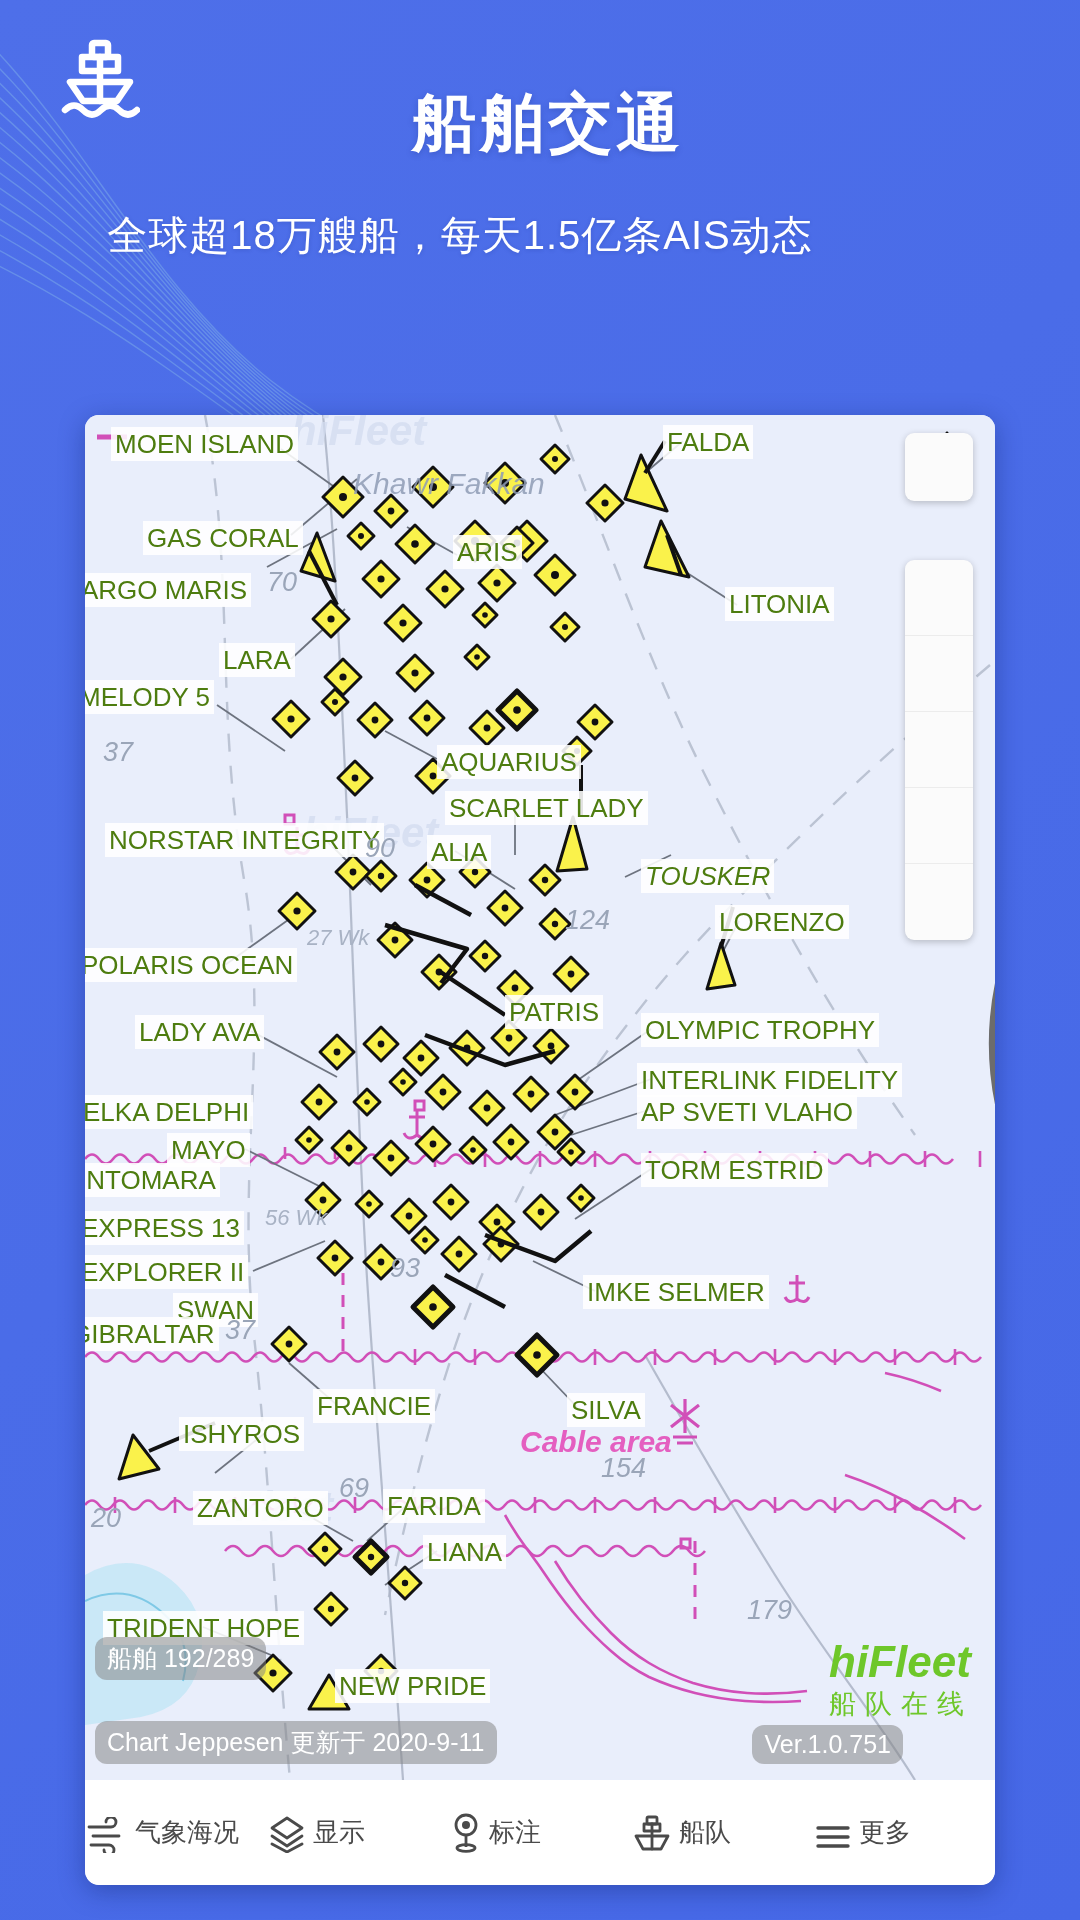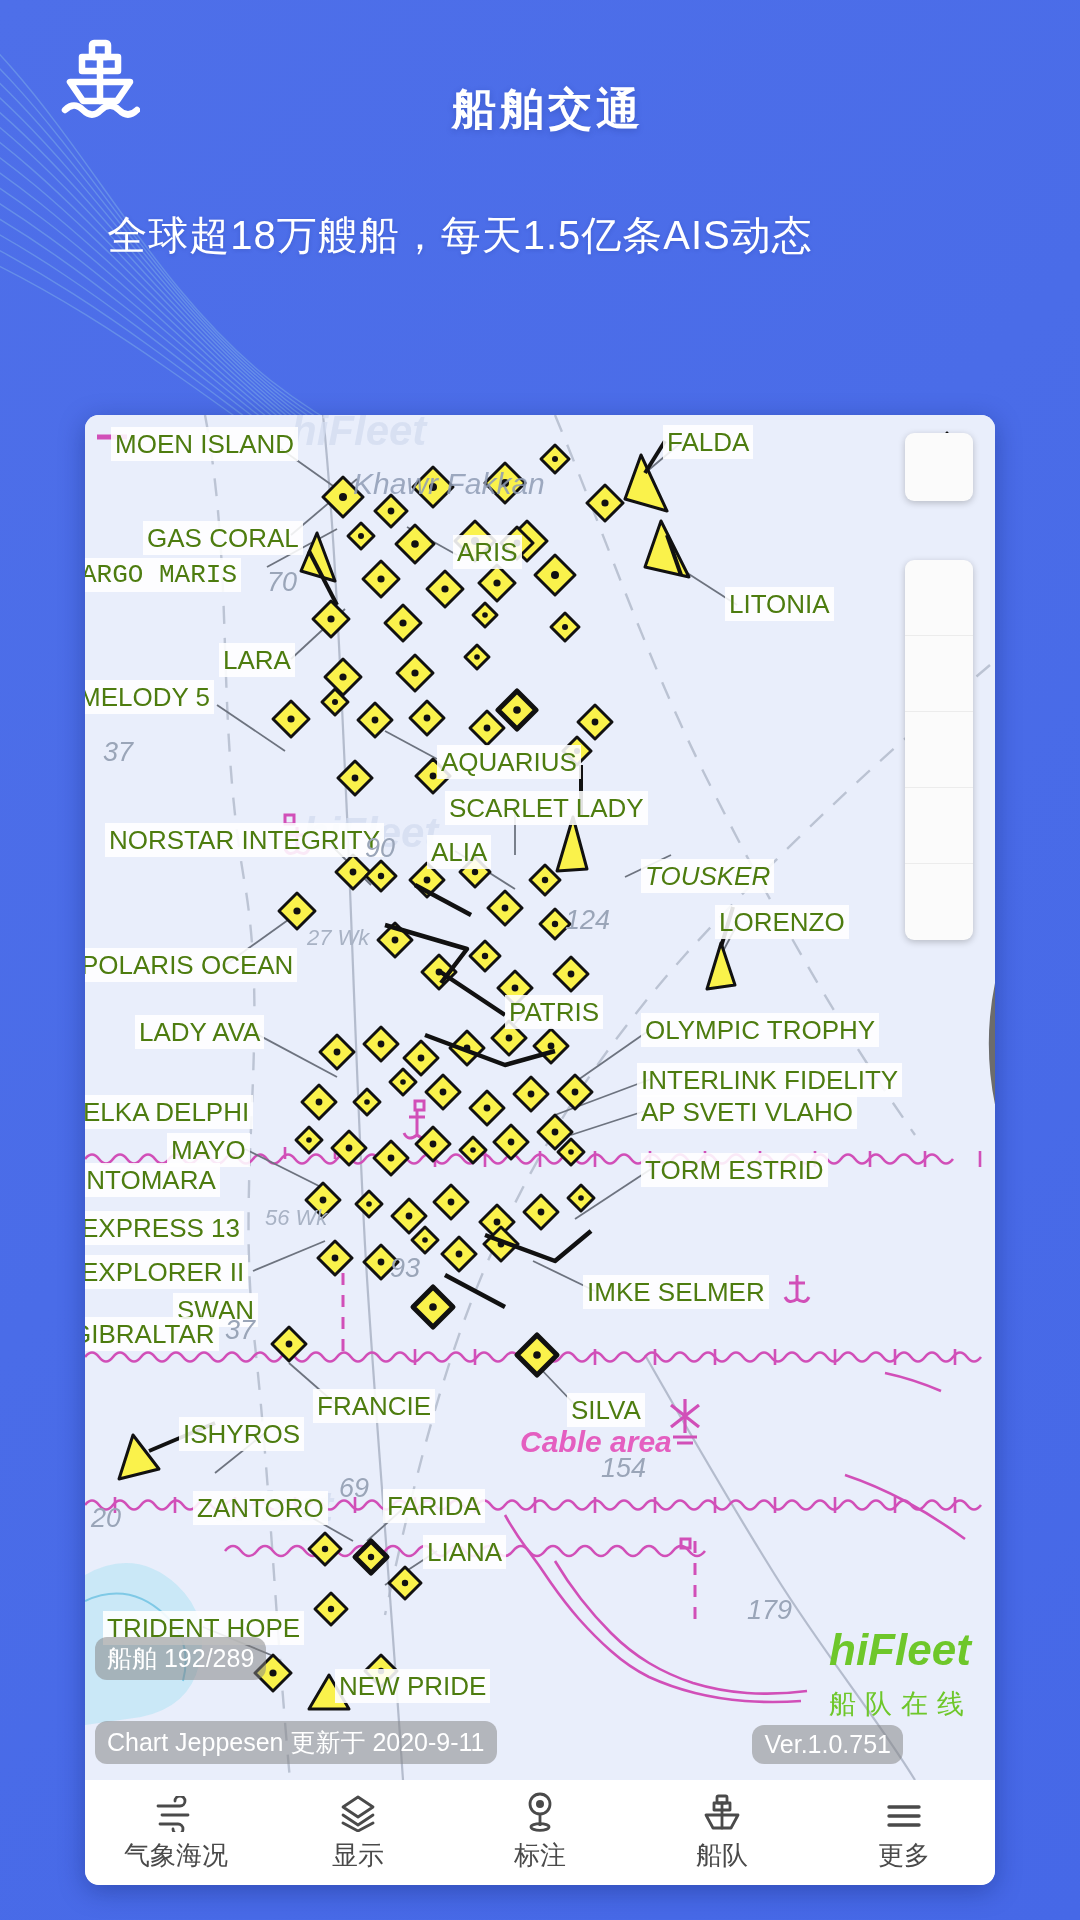--- a/index.html
+++ b/index.html
@@ -16,21 +16,21 @@
     background:linear-gradient(135deg,#4e6fe9 0%,#4a6ce8 45%,#4668e7 100%);
     overflow:hidden;
   }
   .promo-bg svg{ position:absolute; top:-40px; left:-60px; width:820px; height:760px; opacity:.55;}
 
   
   .hero{ position:absolute; top:0; left:0; width:1080px; height:400px; }
   .ship-logo{ position:absolute; left:60px; top:38px; width:80px; height:86px; }
   .hero-title{
     position:absolute; top:80px; left:0; width:1068px; text-align:center;
-    color:#fff; font-size:44px; font-weight:bold; letter-spacing:4px;
+    color:#fff; font-size:64px; font-weight:bold; letter-spacing:4px;
     text-shadow:0 2px 6px rgba(20,40,120,.25);
     padding-left:28px;
   }
   .hero-sub{
     position:absolute; top:208px; left:0; width:920px; text-align:center;
     color:#fff; font-size:40px; letter-spacing:1px; font-weight:400;
     text-shadow:0 1px 4px rgba(20,40,120,.2);
   }
 
   
@@ -84,21 +84,21 @@
     font-weight:bold; white-space:nowrap; opacity:.75;
   }
 
   
   .hifleet-logo{
     position:absolute; right:22px; bottom:62px;
     display:flex; align-items:center; gap:8px;
   }
   .hifleet-logo .hf-text{ display:flex; flex-direction:column; line-height:1;}
   .hf-name{ color:#6ec72a; font-size:44px; font-weight:bold; font-style:italic; }
-  .hf-cn{ color:#6ec72a; font-size:27px; letter-spacing:9px; margin-top:19px;}
+  .hf-cn{ color:#6ec72a; font-size:27px; letter-spacing:9px; margin-top:7px;}
 
   
   .pill{
     position:absolute;
     background:rgba(130,130,130,.52);
     color:#fff; font-size:25px; padding:5px 12px;
     border-radius:12px; white-space:nowrap;
   }
 
   
@@ -121,21 +121,21 @@
   .ctl-btn:last-child{ border-bottom:none; }
 
   
   .bottom-nav{
     position:absolute; left:0; bottom:0; width:910px; height:105px;
     background:#fff;
     display:flex; align-items:center;
     border-bottom-left-radius:14px; border-bottom-right-radius:14px;
   }
   .nav-item{
-    flex:1; display:flex; flex-direction:column; align-items:center; gap:6px;
+    flex:1; display:flex; flex-direction:row; align-items:center; gap:6px;
   }
   .nav-item .nav-ico{ height:40px; display:flex; align-items:flex-end; }
   .nav-item .nav-lbl{ font-size:26px; color:#4a4a4a; }
 </style>
 </head>
 <body>
 
 <div class="promo-bg">
   <svg viewBox="0 0 820 760">
     <g fill="none" stroke="#9fd9e8" stroke-width="1.4" opacity="0.55">
@@ -483,21 +483,21 @@
     <div class="wm-hifleet" style="left:206px;top:-8px">hiFleet</div>
     <div class="wm-hifleet" style="left:218px;top:394px">hiFleet</div>
     <div class="wm-hifleet" style="left:150px;top:1068px">Fleet</div>
 
     <div class="chart-txt" style="left:268px;top:52px">Khawr Fakkan</div>
     <div class="cable-txt" style="left:435px;top:1010px">Cable area</div>
 
     <div id="vessel-labels">
         <div class="vlabel" style="left: 26px; top: 12px;">MOEN ISLAND</div>
         <div class="vlabel" style="left: 58px; top: 106px;">GAS CORAL</div>
-        <div class="vlabel" style="left: -8px; top: 143px; font-family: Liberation Mono, monospace;">ARGO MARIS</div>
+        <div class="vlabel" style="left: -8px; top: 158px;">ARGO MARIS</div>
         <div class="vlabel" style="left: 134px; top: 228px;">LARA</div>
         <div class="vlabel" style="left: -10px; top: 265px;">MELODY 5</div>
         <div class="vlabel" style="left: 368px; top: 120px;">ARIS</div>
         <div class="vlabel" style="left: 578px; top: 10px;">FALDA</div>
         <div class="vlabel" style="left: 640px; top: 172px;">LITONIA</div>
         <div class="vlabel" style="left: 352px; top: 330px;">AQUARIUS</div>
         <div class="vlabel" style="left: 360px; top: 376px;">SCARLET LADY</div>
         <div class="vlabel" style="left: 20px; top: 408px;">NORSTAR INTEGRITY</div>
         <div class="vlabel" style="left: 342px; top: 420px;">ALIA</div>
         <div class="vlabel" style="left: 556px; top: 444px; font-style: italic;">TOUSKER</div>

